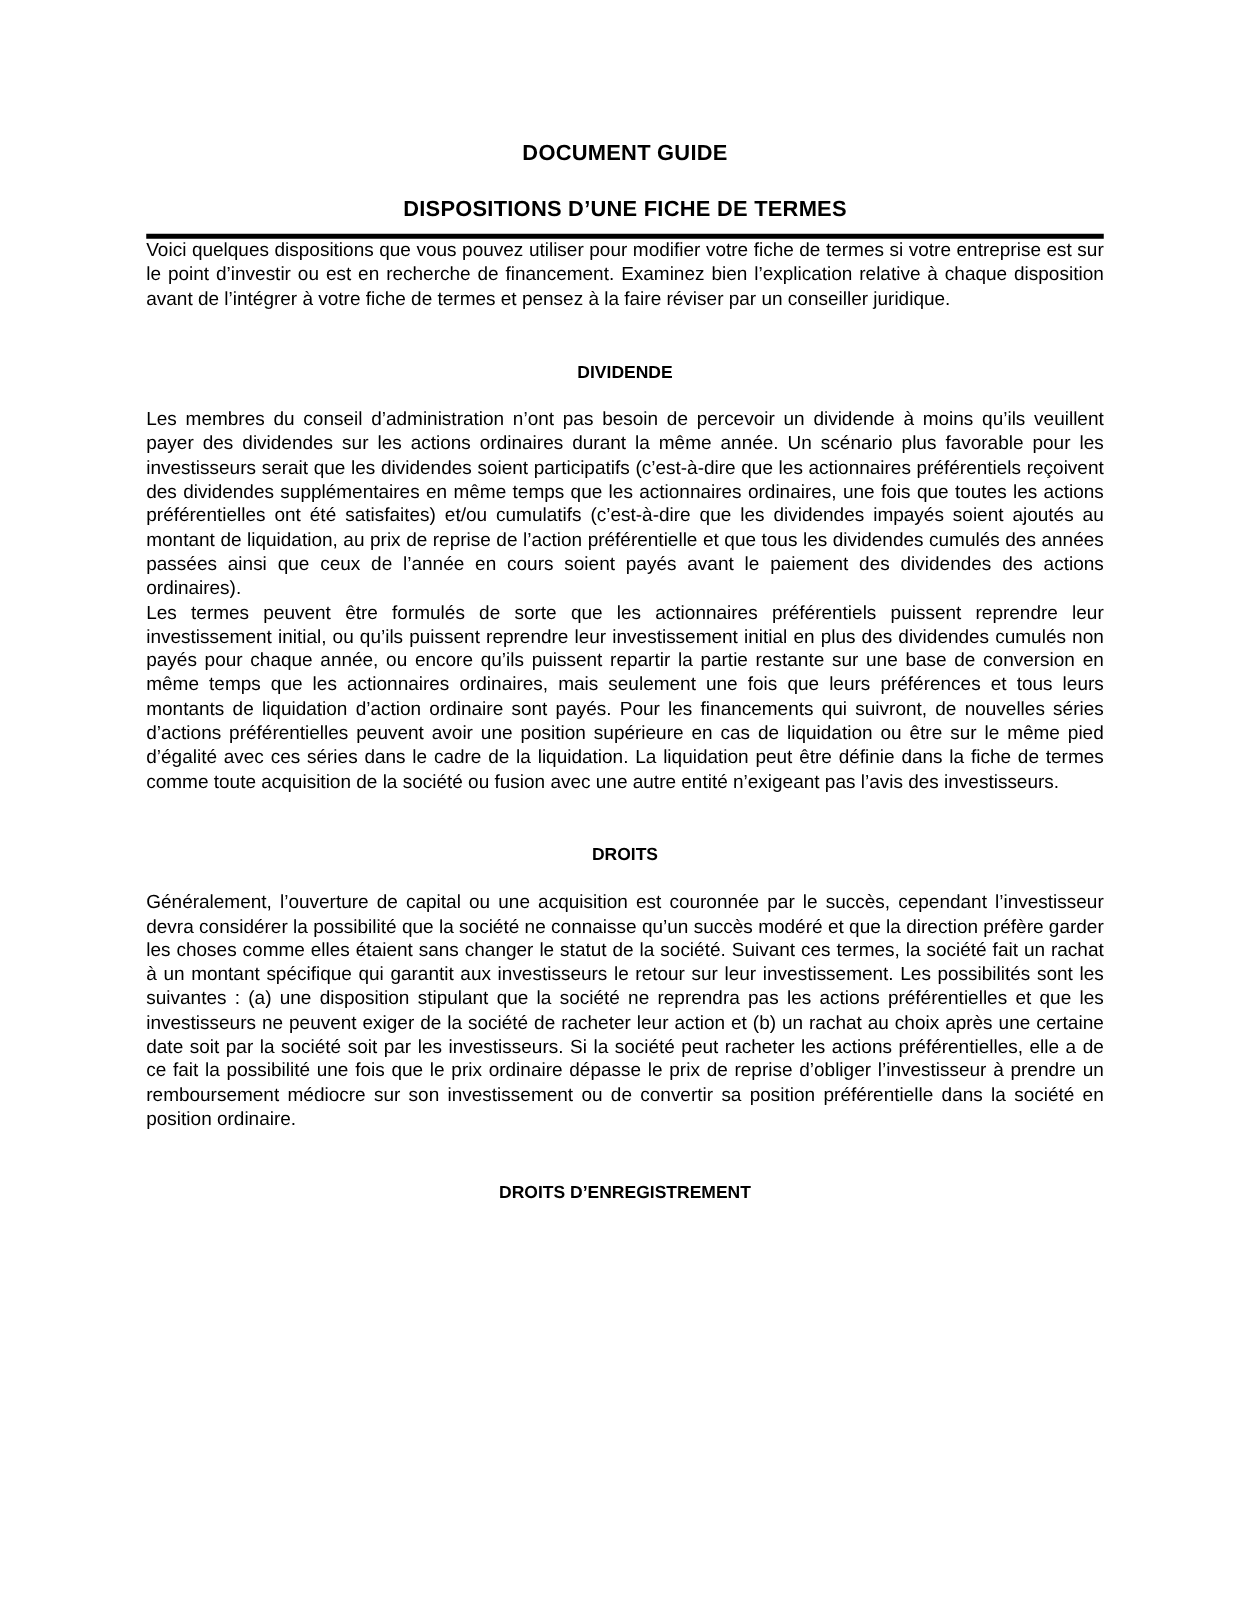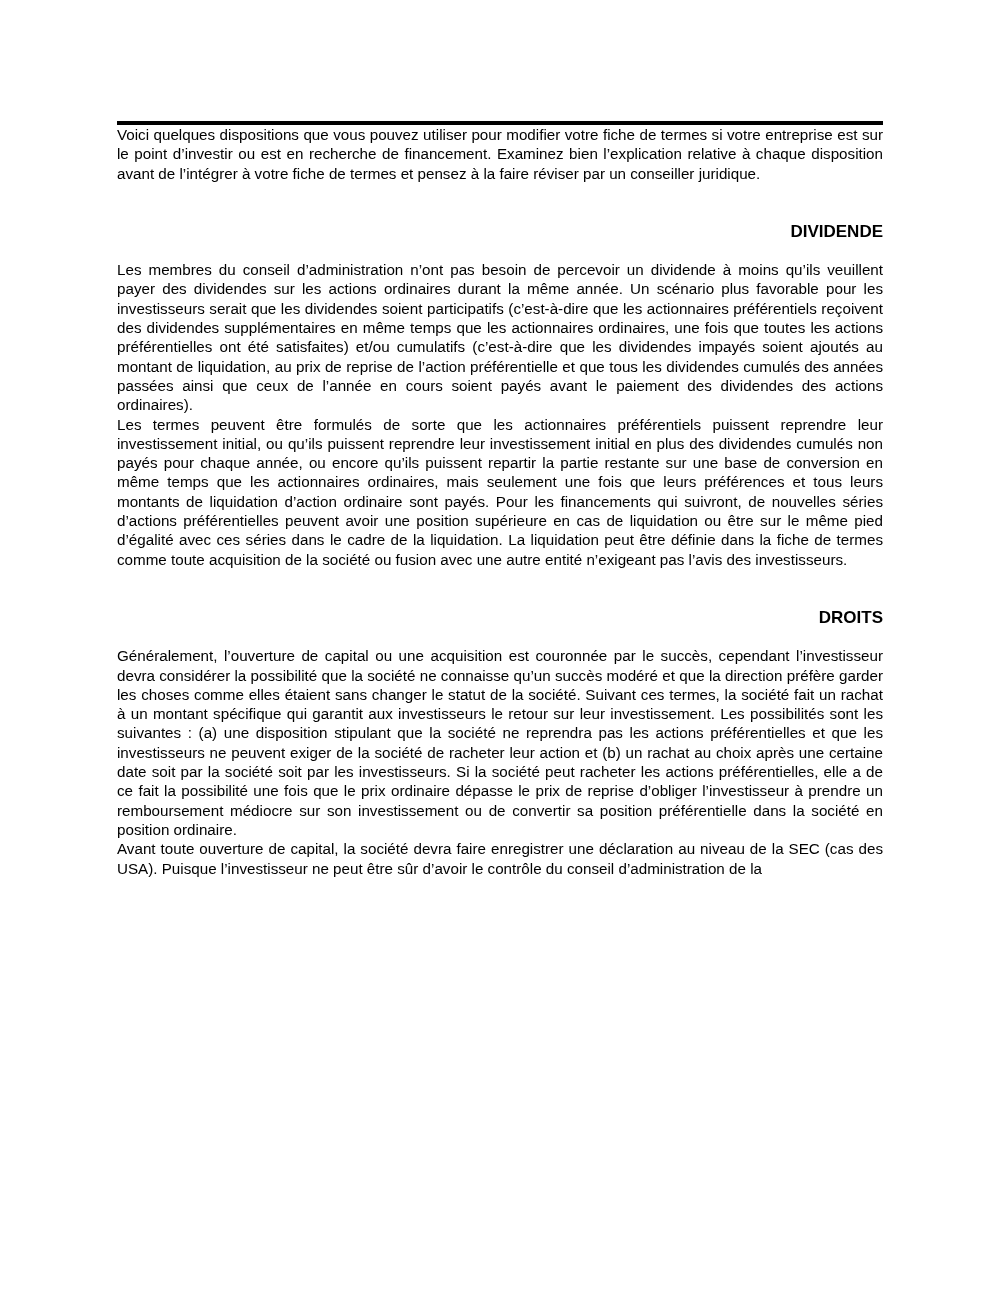--- a/index.html
+++ b/index.html
@@ -49,50 +49,52 @@
   .body-text {
     font-size: 15.2px;
     line-height: 19.3px;
     text-align: justify;
     margin: 0;
   }
   .section {
     margin: 0;
   }
   .section-heading {
-    font-size: 17px;
+    font-size: 14px;
     font-weight: bold;
     margin: 39px 0 19px 0;
     line-height: 19.3px;
     white-space: pre-wrap;
-    text-align: right;
+    text-align: center;
   }
 </style>
 </head>
 <body>
 
 <div class="page">
 
+  <h1 class="doc-title">DOCUMENT GUIDE</h1>
 
+  <h2 class="doc-subtitle">DISPOSITIONS D’UNE FICHE DE TERMES</h2>
 
   <div class="title-rule"></div>
 
   <p class="body-text intro">Voici quelques dispositions que vous pouvez utiliser pour modifier votre fiche de termes si votre entreprise est sur le point d’investir ou est en recherche de financement. Examinez bien l’explication relative à chaque disposition avant de l’intégrer à votre fiche de termes et pensez à la faire réviser par un conseiller juridique.</p>
 
   <div class="section">
     <h3 class="section-heading">DIVIDENDE</h3>
     <p class="body-text">Les membres du conseil d’administration n’ont pas besoin de percevoir un dividende à moins qu’ils veuillent payer des dividendes sur les actions ordinaires durant la même année. Un scénario plus favorable pour les investisseurs serait que les dividendes soient participatifs (c’est-à-dire que les actionnaires préférentiels reçoivent des dividendes supplémentaires en même temps que les actionnaires ordinaires, une fois que toutes les actions préférentielles ont été satisfaites) et/ou cumulatifs (c’est-à-dire que les dividendes impayés soient ajoutés au montant de liquidation, au prix de reprise de l’action préférentielle et que tous les dividendes cumulés des années passées ainsi que ceux de l’année en cours soient payés avant le paiement des dividendes des actions ordinaires).</p>
   </div>
 
   <div class="section">
     <p class="body-text">Les termes peuvent être formulés de sorte que les actionnaires préférentiels puissent reprendre leur investissement initial, ou qu’ils puissent reprendre leur investissement initial en plus des dividendes cumulés non payés pour chaque année, ou encore qu’ils puissent repartir la partie restante sur une base de conversion en même temps que les actionnaires ordinaires, mais seulement une fois que leurs préférences et tous leurs montants de liquidation d’action ordinaire sont payés. Pour les financements qui suivront, de nouvelles séries d’actions préférentielles peuvent avoir une position supérieure en cas de liquidation ou être sur le même pied d’égalité avec ces séries dans le cadre de la liquidation. La liquidation peut être définie dans la fiche de termes comme toute acquisition de la société ou fusion avec une autre entité n’exigeant pas l’avis des investisseurs.</p>
   </div>
 
   <div class="section">
     <h3 class="section-heading">DROITS</h3>
     <p class="body-text">Généralement, l’ouverture de capital ou une acquisition est couronnée par le succès, cependant l’investisseur devra considérer la possibilité que la société ne connaisse qu’un succès modéré et que la direction préfère garder les choses comme elles étaient sans changer le statut de la société. Suivant ces termes, la société fait un rachat à un montant spécifique qui garantit aux investisseurs le retour sur leur investissement. Les possibilités sont les suivantes : (a) une disposition stipulant que la société ne reprendra pas les actions préférentielles et que les investisseurs ne peuvent exiger de la société de racheter leur action et (b) un rachat au choix après une certaine date soit par la société soit par les investisseurs. Si la société peut racheter les actions préférentielles, elle a de ce fait la possibilité une fois que le prix ordinaire dépasse le prix de reprise d’obliger l’investisseur à prendre un remboursement médiocre sur son investissement ou de convertir sa position préférentielle dans la société en position ordinaire.</p>
   </div>
 
   <div class="section">
-    <p class="body-text">Avant toute ouverture de capital,  la société devra faire enregistrer une déclaration au niveau de la SEC (cas des USA). Puisque l’investisseur ne peut être sûr d’avoir le contrôle du conseil d’administration de la</p>
+    <h3 class="section-heading">DROITS D’ENREGISTREMENT</h3>
   </div>
 
 </div>
 
 </body></html>

